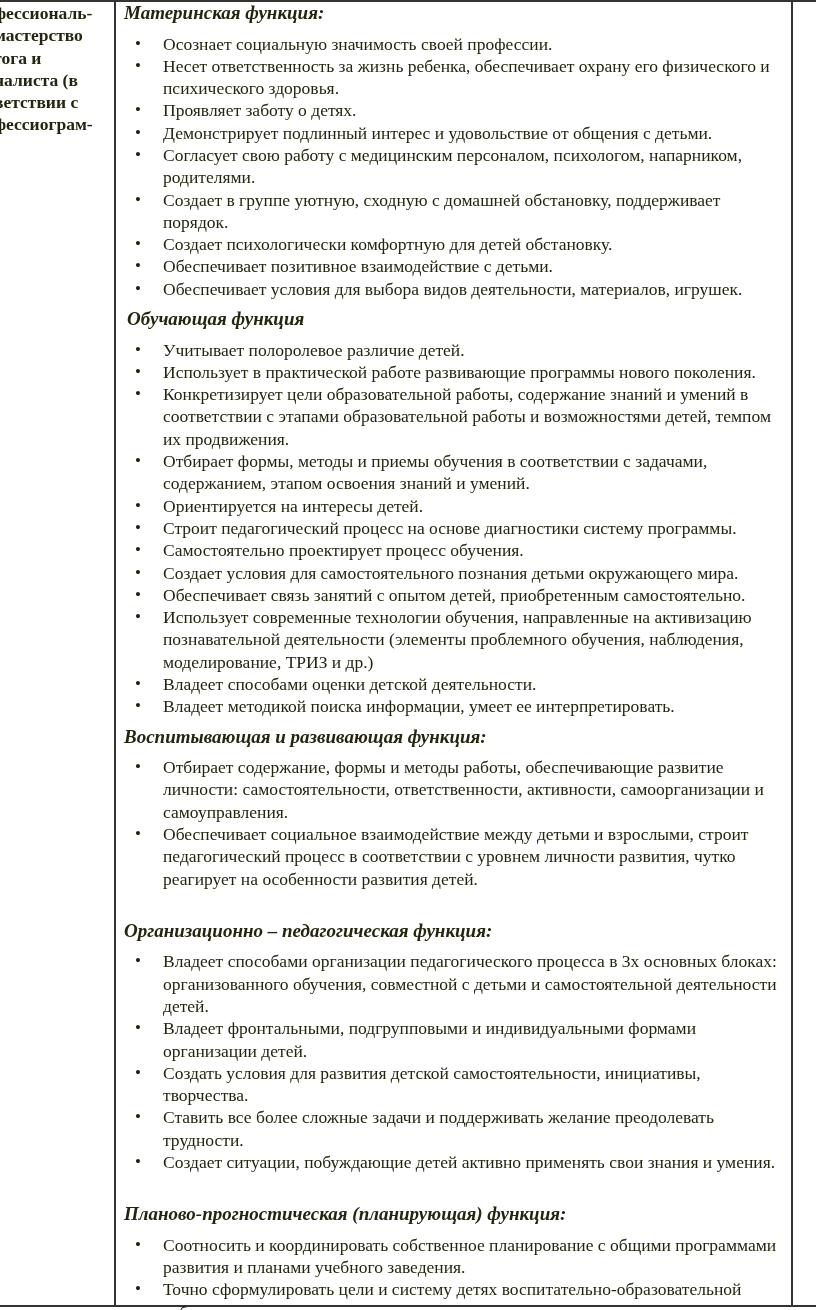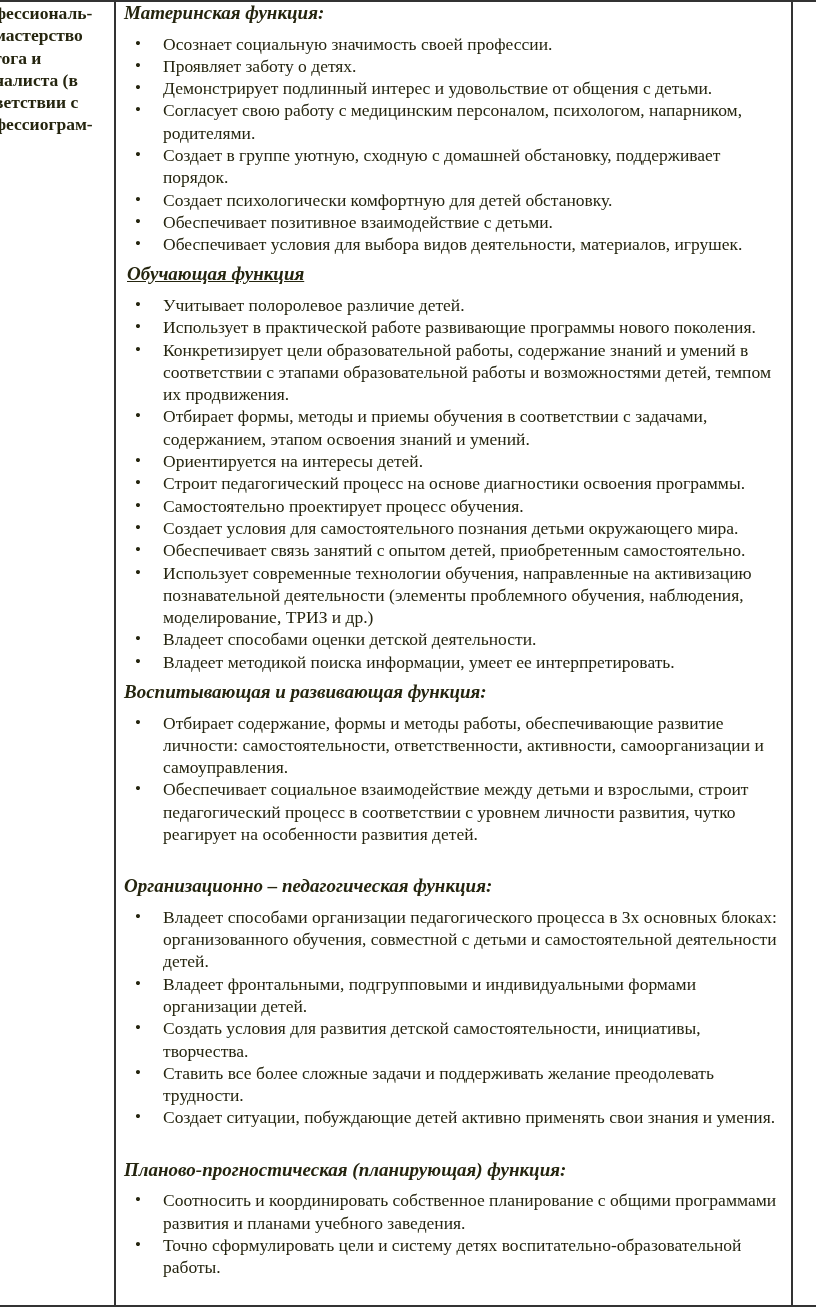--- a/index.html
+++ b/index.html
@@ -13,21 +13,21 @@
 
   .left-col { position: absolute; left: 0; top: 2px; width: 112px; overflow: hidden; }
   .left-col .lbl { font-weight: bold; font-size: 17.5px; line-height: 22.3px; white-space: nowrap; margin-left: -6px; }
 
   .main-col { position: absolute; left: 124px; top: 2px; width: 662px; }
   .sec-title { font-weight: bold; font-style: italic; font-size: 19px; line-height: 22.5px; }
   ul.items { list-style: none; margin: 8px; padding: 0; }
   ul.items li { position: relative; padding-left: 31px; font-size: 17.5px; line-height: 22.3px; }
   ul.items li::before { content: "\2022"; position: absolute; left: 3px; top: 0; font-size: 17px; }
   .gap { height: 22px; }
-  .indent1 { padding-left: 3px; text-decoration: underline; }
+  .indent1 { padding-left: 3px; }
 </style>
 </head>
 <body>
 
 <div class="frame">
   <div class="hline-top"></div>
   <div class="hline-bot"></div>
   <div class="vline1"></div>
   <div class="vline2"></div>
 
@@ -39,37 +39,38 @@
     <div class="lbl">ветствии с</div>
     <div class="lbl">фессиограм-</div>
     <div class="lbl">)</div>
   </div>
 
   <div class="main-col">
 
     <div class="sec-title">Материнская функция:</div>
     <ul class="items">
       <li>Осознает социальную значимость своей профессии.</li>
+      <li>Несет ответственность за жизнь ребенка, обеспечивает охрану его физического и психического здоровья.</li>
       <li>Проявляет заботу о детях.</li>
       <li>Демонстрирует подлинный интерес и удовольствие от общения с детьми.</li>
       <li>Согласует свою работу с медицинским персоналом, психологом, напарником, родителями.</li>
       <li>Создает в группе уютную, сходную с домашней обстановку, поддерживает порядок.</li>
       <li>Создает психологически комфортную для детей обстановку.</li>
       <li>Обеспечивает позитивное взаимодействие с детьми.</li>
       <li>Обеспечивает условия для выбора видов деятельности, материалов, игрушек.</li>
     </ul>
 
     <div class="sec-title indent1">Обучающая функция</div>
     <ul class="items">
       <li>Учитывает полоролевое различие детей.</li>
       <li>Использует в практической работе развивающие программы нового поколения.</li>
       <li>Конкретизирует цели образовательной работы, содержание знаний и умений в соответствии с этапами образовательной работы и возможностями детей, темпом их продвижения.</li>
       <li>Отбирает формы, методы и приемы обучения в соответствии с задачами, содержанием, этапом освоения знаний и умений.</li>
       <li>Ориентируется на интересы детей.</li>
-      <li>Строит педагогический процесс на основе диагностики освоения программы.</li>
+      <li>Строит педагогический процесс на основе диагностики систему программы.</li>
       <li>Самостоятельно проектирует процесс обучения.</li>
       <li>Создает условия для самостоятельного познания детьми окружающего мира.</li>
       <li>Обеспечивает связь занятий с опытом детей, приобретенным самостоятельно.</li>
       <li>Использует современные технологии обучения, направленные на активизацию познавательной деятельности (элементы проблемного обучения, наблюдения, моделирование, ТРИЗ и др.)</li>
       <li>Владеет  способами оценки детской деятельности.</li>
       <li>Владеет методикой поиска информации, умеет ее интерпретировать.</li>
     </ul>
 
     <div class="sec-title">Воспитывающая и развивающая функция:</div>
     <ul class="items">

